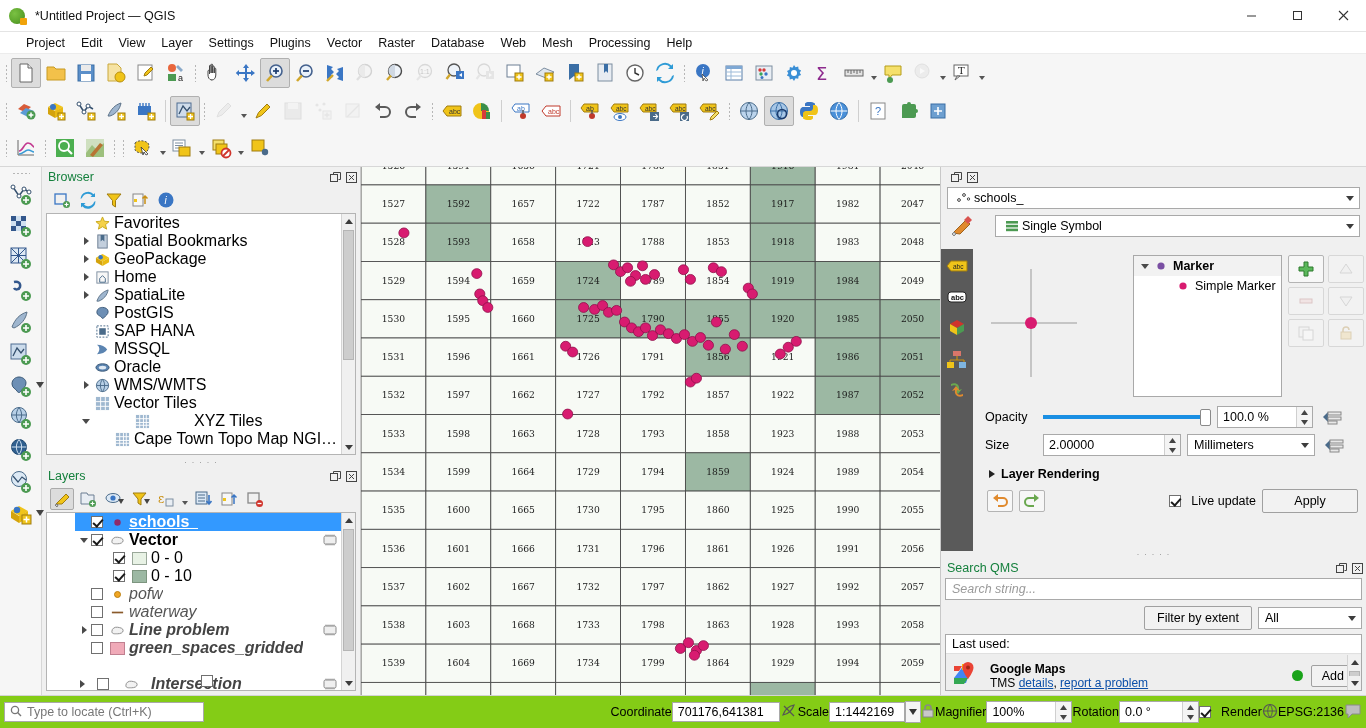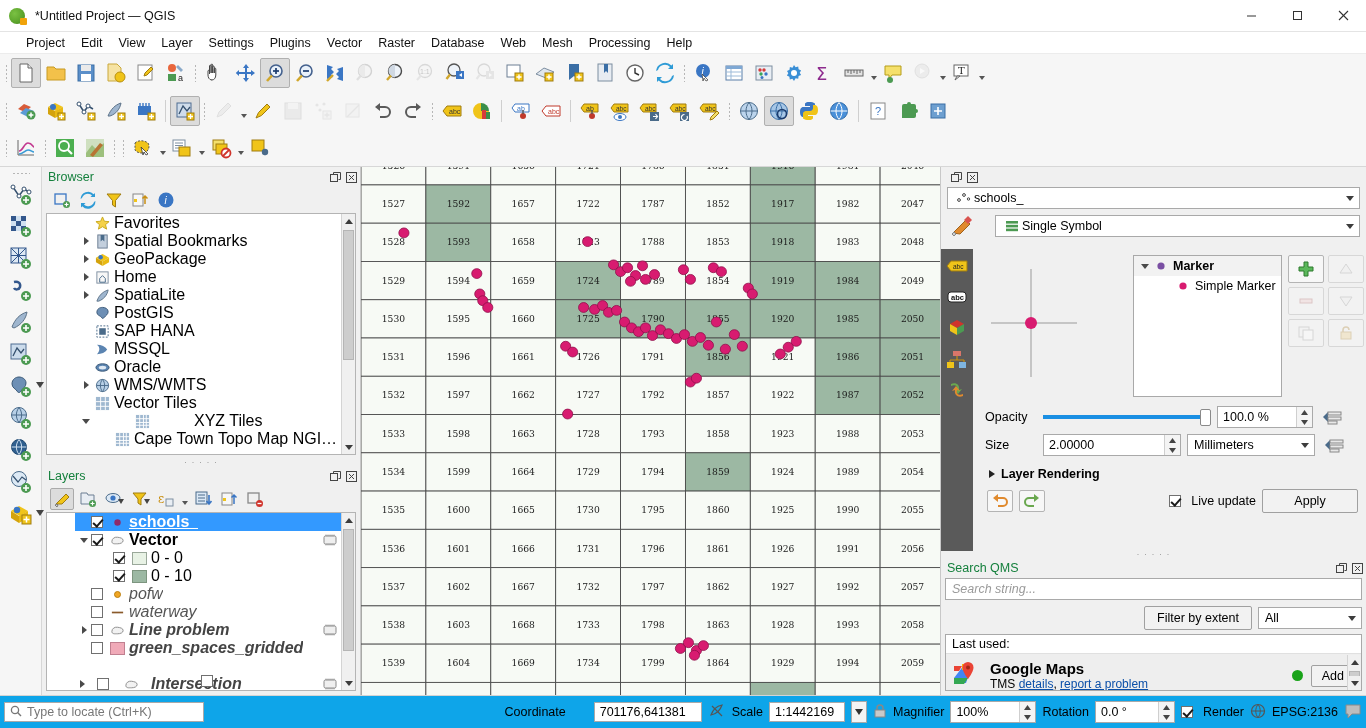--- a/index.html
+++ b/index.html
@@ -163,29 +163,29 @@
   .btn { height:24px; border:1px solid #a0a0a0; background:#f2f2f2; border-radius:2px; padding:0 12px; display:flex; align-items:center; font-size:12.5px;}
   .chk { display:flex; align-items:center; gap:5px; font-size:12.5px;}
 
   .qms-body { padding:0 4px 4px 4px; display:flex; flex-direction:column; min-height:0; flex:1;}
   .searchinput { height:22px; border:1px solid #a9a9a9; background:#fff; display:flex; align-items:center; padding-left:6px; font-size:12.5px; color:#9a9a9a; font-style:italic;}
   .filterrow { display:flex; justify-content:flex-end; align-items:center; gap:6px; padding:6px 0 4px 0;}
   .reslist { border:1px solid #a9a9a9; background:#fff; flex:1; min-height:0; position:relative; overflow:hidden;}
   .lastused { font-size:12.5px; padding:2px 0 2px 6px;}
   .resrow { display:flex; align-items:center; gap:8px; padding:6px; background:#eeeeee; border-top:1px solid #e0e0e0;}
   .resinfo { flex:1; }
-  .resname { font-weight:bold; font-size:15px;}
+  .resname { font-weight:bold; font-size:12px;}
   .ressub { font-size:12px; }
   .ressub a { color:#0b4fa8; }
   .greendot { width:11px; height:11px; border-radius:50%; background:#19a319; flex:none;}
 
   
   .statusbar {
-    height: 26px; background:#0ea5e9; border-top:1px solid #d4d4d4; display:flex;
-    align-items:center; padding:16px 4px; gap:6px; flex:none; font-size:12.5px;
+    height: 26px; background:#84cc16; border-top:1px solid #d4d4d4; display:flex;
+    align-items:center; padding:16px 4px; gap:0; flex:none; font-size:12.5px;
   }
   .locate {
     width:200px; height:20px; border:1px solid #a9a9a9; background:#fff; display:flex; align-items:center;
     gap:5px; padding-left:5px; color:#777;
   }
   .sfield { height:20px; border:1px solid #a9a9a9; background:#fff; display:flex; align-items:center; padding:0 5px;}
   .sb-lbl { white-space:nowrap; }
   a { text-decoration: underline; }
   .tsvg { display:block; }
 </style>
@@ -2096,21 +2096,21 @@
   <div class="statusbar">
     <div class="locate">
       <span><svg width="12" height="12" viewBox="0 0 12 12">
             <circle cx="5" cy="5" r="3.6" fill="none" stroke="#777" stroke-width="1.3"></circle>
             <line x1="7.6" y1="7.6" x2="11" y2="11" stroke="#777" stroke-width="1.4"></line>
           </svg></span>
       <span>Type to locate (Ctrl+K)</span>
     </div>
     <div style="flex:1;"></div>
     <span class="sb-lbl">Coordinate</span>
-    <div class="sfield" style="width:108px;margin-left:22px;">701176,641381</div>
+    <div class="sfield" style="width:108px;">701176,641381</div>
     <span><svg width="18" height="18" viewBox="0 0 18 18">
           <path d="M3 13c2-6 6-9 11-10-2 6-6 9-11 10z" fill="none" stroke="#555" stroke-width="1.2"></path>
           <path d="M4 4l10 10" stroke="#555" stroke-width="1.2"></path>
         </svg></span>
     <span class="sb-lbl">Scale</span>
     <div class="sfield" style="width:76px;">1:1442169</div>
     <div class="dropsm">
         <svg width="8" height="6" viewBox="0 0 8 6">
           <path d="M0 0h8L4 6z" fill="#333"></path>
         </svg>

